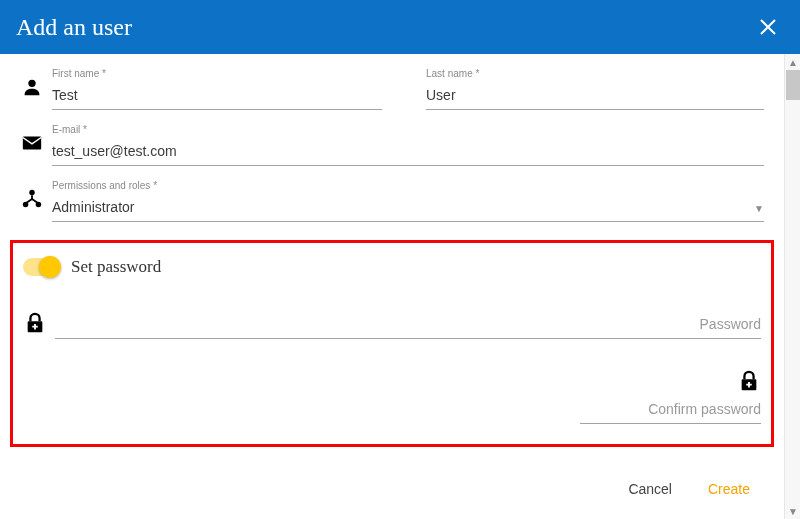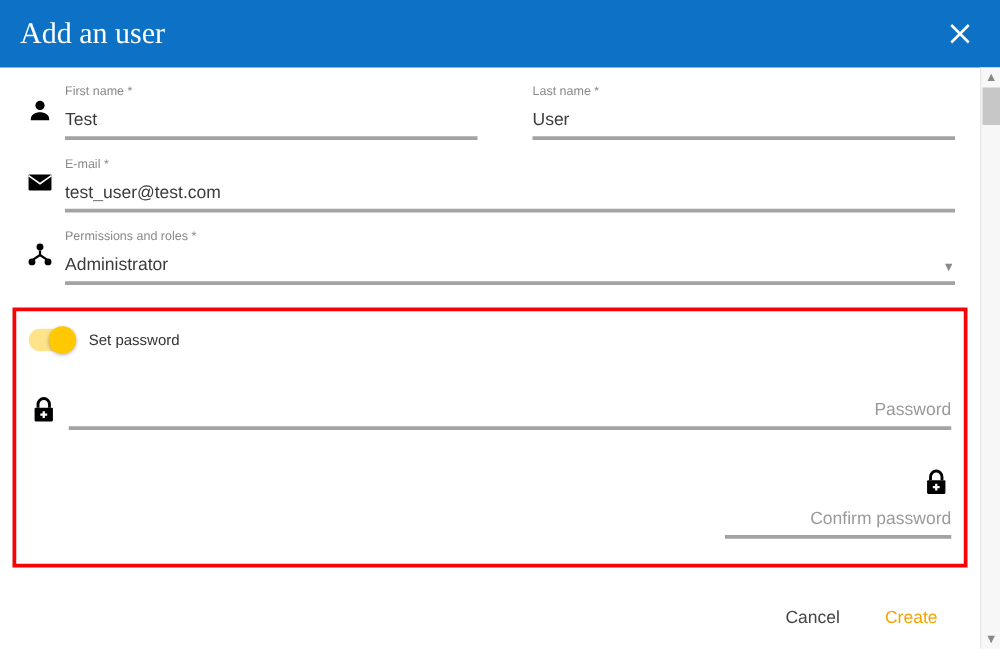--- a/index.html
+++ b/index.html
@@ -97,21 +97,21 @@
   }
   .field-label {
     font-size: 10px;
     color: #8a8a8a;
     display: block;
     margin-bottom: 4px;
   }
   .field-input {
     width: 100%;
     border: none;
-    border-bottom: 3px solid #a3a3a3;
+    border-bottom: 1px solid #a3a3a3;
     font-size: 14px;
     padding: 4px 0 6px 0;
     outline: none;
     color: #3b3b3b;
     background: transparent;
   }
   .field-input::placeholder { color: #9a9a9a; }
   .select-field .field-input {
     padding-right: 20px;
   }
@@ -145,41 +145,42 @@
   }
   .toggle-knob {
     position: absolute;
     width: 22px; height: 22px;
     border-radius: 50%;
     background: #ffc800;
     top: -2px; right: -2px;
     box-shadow: 0 1px 3px rgba(0,0,0,0.3);
   }
   .toggle-label {
-    font-size: 12px;
+    font-size: 17px;
     color: #333;
+    font-family: Liberation Serif, serif;
   }
   .pw-field {
     display: flex;
     align-items: flex-end;
     margin-bottom: 30px;
   }
   .pw-field:last-child { margin-bottom: 0; flex-direction: column; }
   .pw-field .field-body { margin-left: 8px; }
   .pw-field .field-input {
     font-size: 14px;
     color: #9a9a9a;
     text-align: right;
   }
   .footer {
     position: absolute;
-    bottom: 12px; left: 0; right: 16px;
+    bottom: 0; left: 0; right: 16px;
     height: 44px;
     display: flex;
-    align-items: flex-end;
+    align-items: flex-start;
     justify-content: flex-end;
     padding: 0 24px;
     background: #fff;
   }
   .btn {
     font-size: 14px;
     cursor: pointer;
     padding: 6px 10px;
     background: none;
     border: none;

